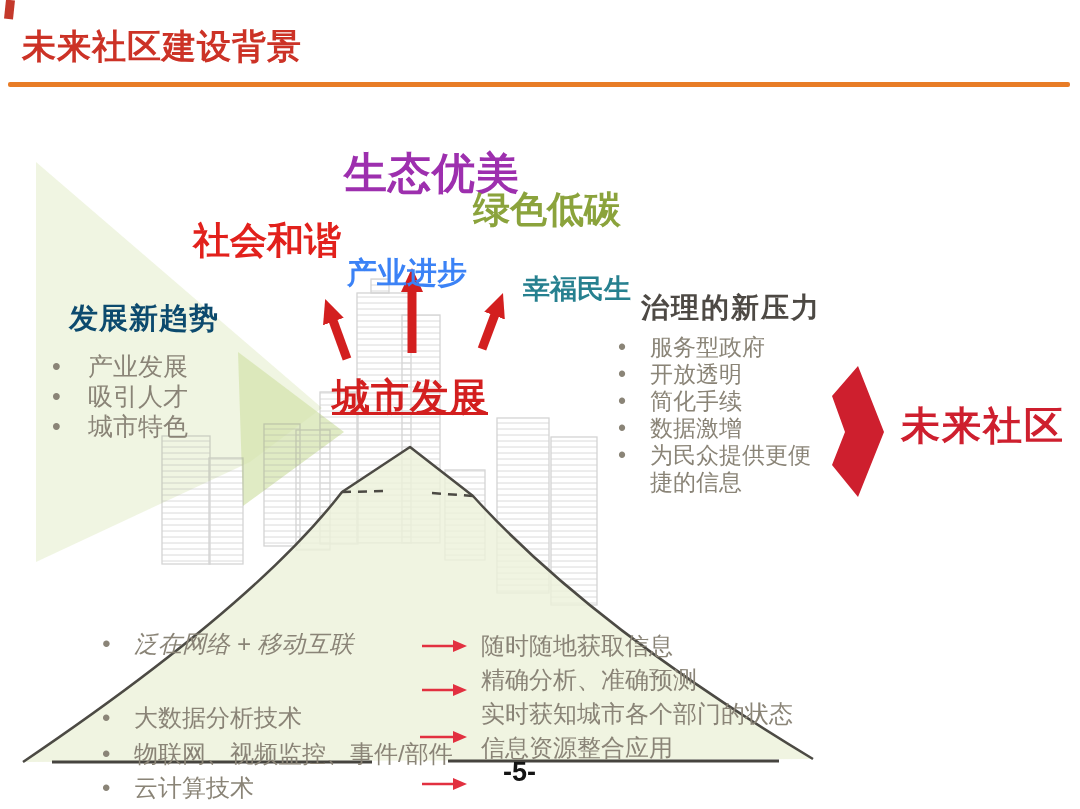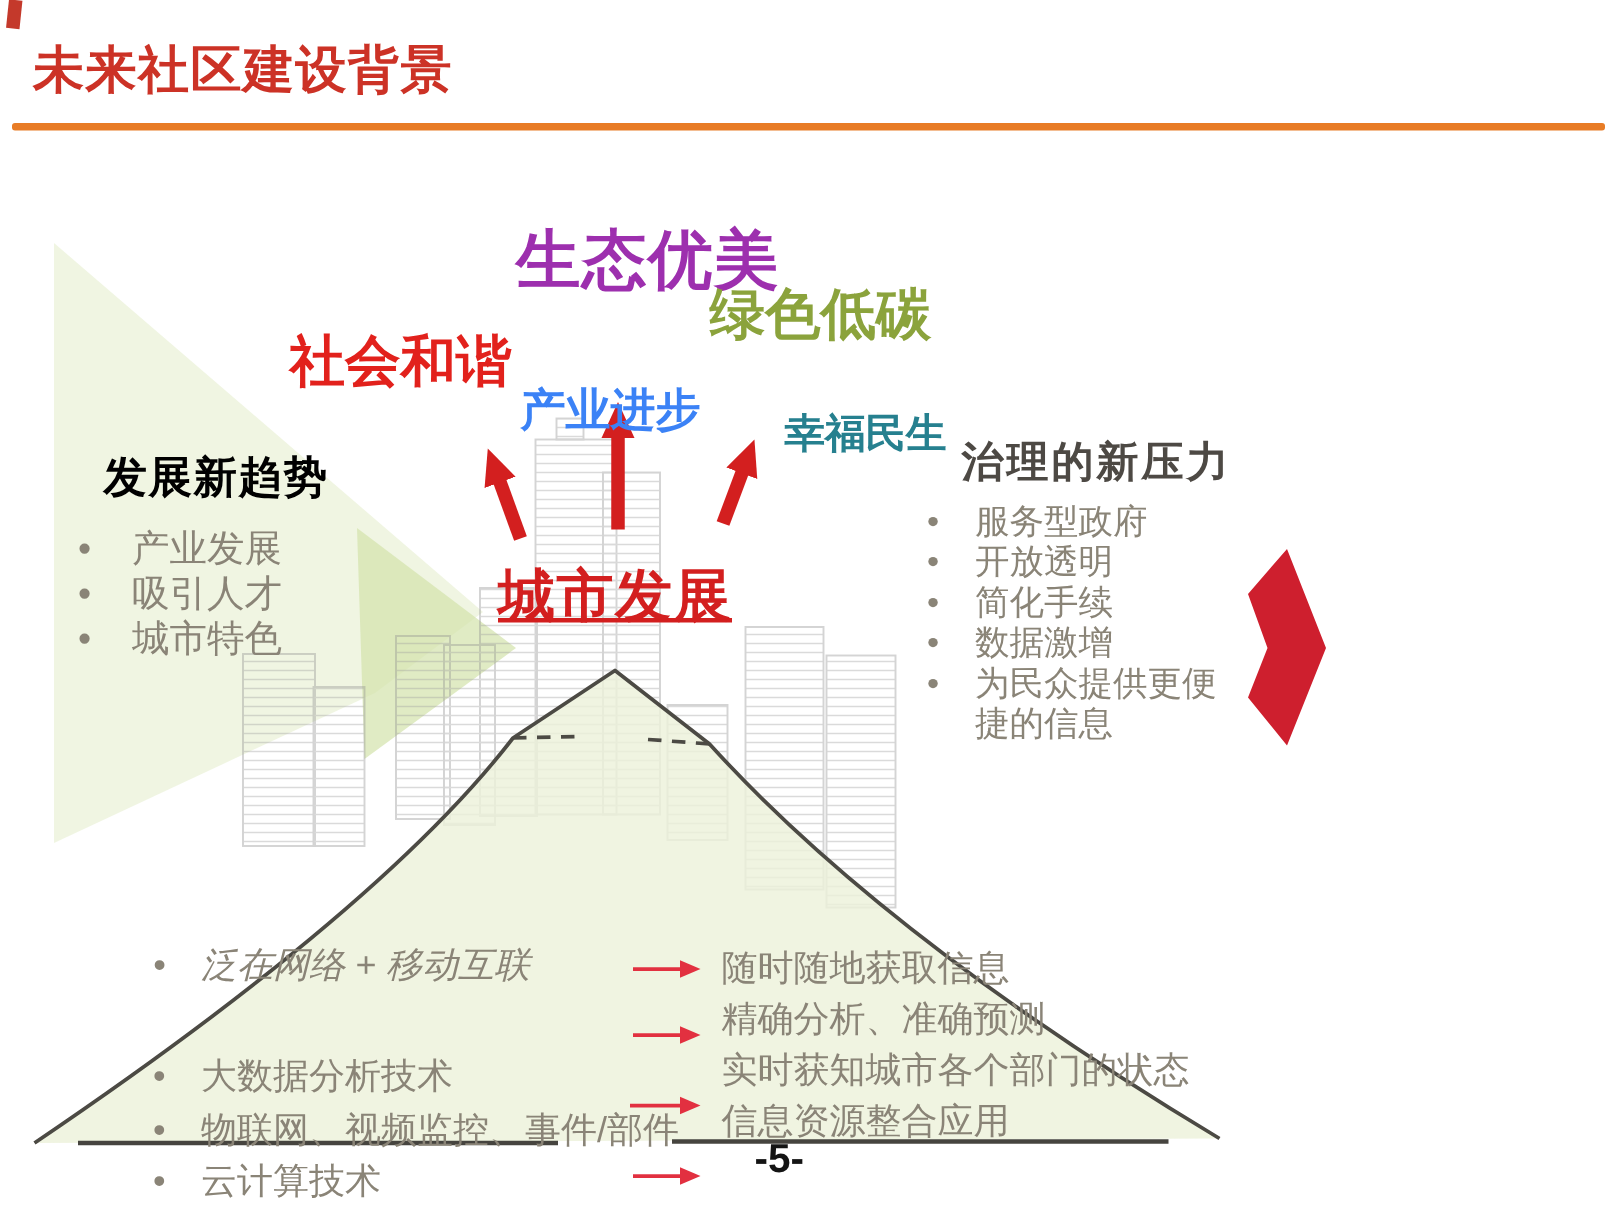--- a/index.html
+++ b/index.html
@@ -10,21 +10,21 @@
   .title-rule{left:8px;top:82px;width:1062px;height:5px;background:#e87c26;border-radius:2px;}
   .corner-mark{left:5px;top:0px;width:9px;height:19px;background:#c4392b;transform:rotate(6deg);}
   .big{font-weight:800;}
   .lbl-eco{left:344px;top:145px;font-size:43px;letter-spacing:1px;}
   .lbl-green{left:473px;top:185px;font-size:37px;}
   .lbl-social{left:193px;top:216px;font-size:37px;text-align:center;}
   .lbl-industry{left:347px;top:253px;font-size:30px;}
   .lbl-welfare{left:523px;top:271px;font-size:27px;}
   .lbl-city{left:332px;top:372px;font-size:38px;letter-spacing:1px;text-decoration:underline;}
   .lbl-future{left:901px;top:399px;font-size:39px;letter-spacing:2px;}
-  .h-trends{left:69px;top:299px;font-size:29px;font-weight:800;color:#000000;letter-spacing:1px;}
+  .h-trends{left:69px;top:299px;font-size:29px;font-weight:800;color:#0c4a6e;letter-spacing:1px;}
   .h-pressures{left:641px;top:289px;font-size:28px;font-weight:800;color:#4d4944;letter-spacing:2px;}
   .h-tech{left:288px;top:574px;font-size:28px;font-weight:800;color:#76716a;letter-spacing:2px;}
   ul{list-style:none;margin:0;padding:0;}
   li{position:relative;color:#8a8477;}
   li::before{content:"\2022";position:absolute;left:6px;top:0;}
   .trend-list{left:46px;top:351px;}
   .trend-list li{font-size:25px;line-height:30px;padding-left:42px;white-space:nowrap;}
   .pressure-list{left:612px;top:334px;}
   .pressure-list li{font-size:23px;line-height:27px;padding-left:38px;white-space:nowrap;}
   .pressure-list li.wrap{white-space:normal;width:182px;}
@@ -121,20 +121,21 @@
 
   <div class="abs h-pressures txt">治理的新压力</div>
   <ul class="abs pressure-list txt">
     <li>服务型政府</li>
     <li>开放透明</li>
     <li>简化手续</li>
     <li>数据激增</li>
     <li class="wrap">为民众提供更便捷的信息</li>
   </ul>
 
+  <div class="abs big lbl-future txt" style="color: rgb(206, 31, 46);">未来社区</div>
 
   <ul class="abs tech-list txt">
     <li>泛在网络 + 移动互联</li>
     <li>大数据分析技术</li>
     <li>物联网、视频监控、事件/部件</li>
     <li>云计算技术</li>
   </ul>
   <div class="abs outcome-list txt">
     <div>随时随地获取信息</div>
     <div>精确分析、准确预测</div>

